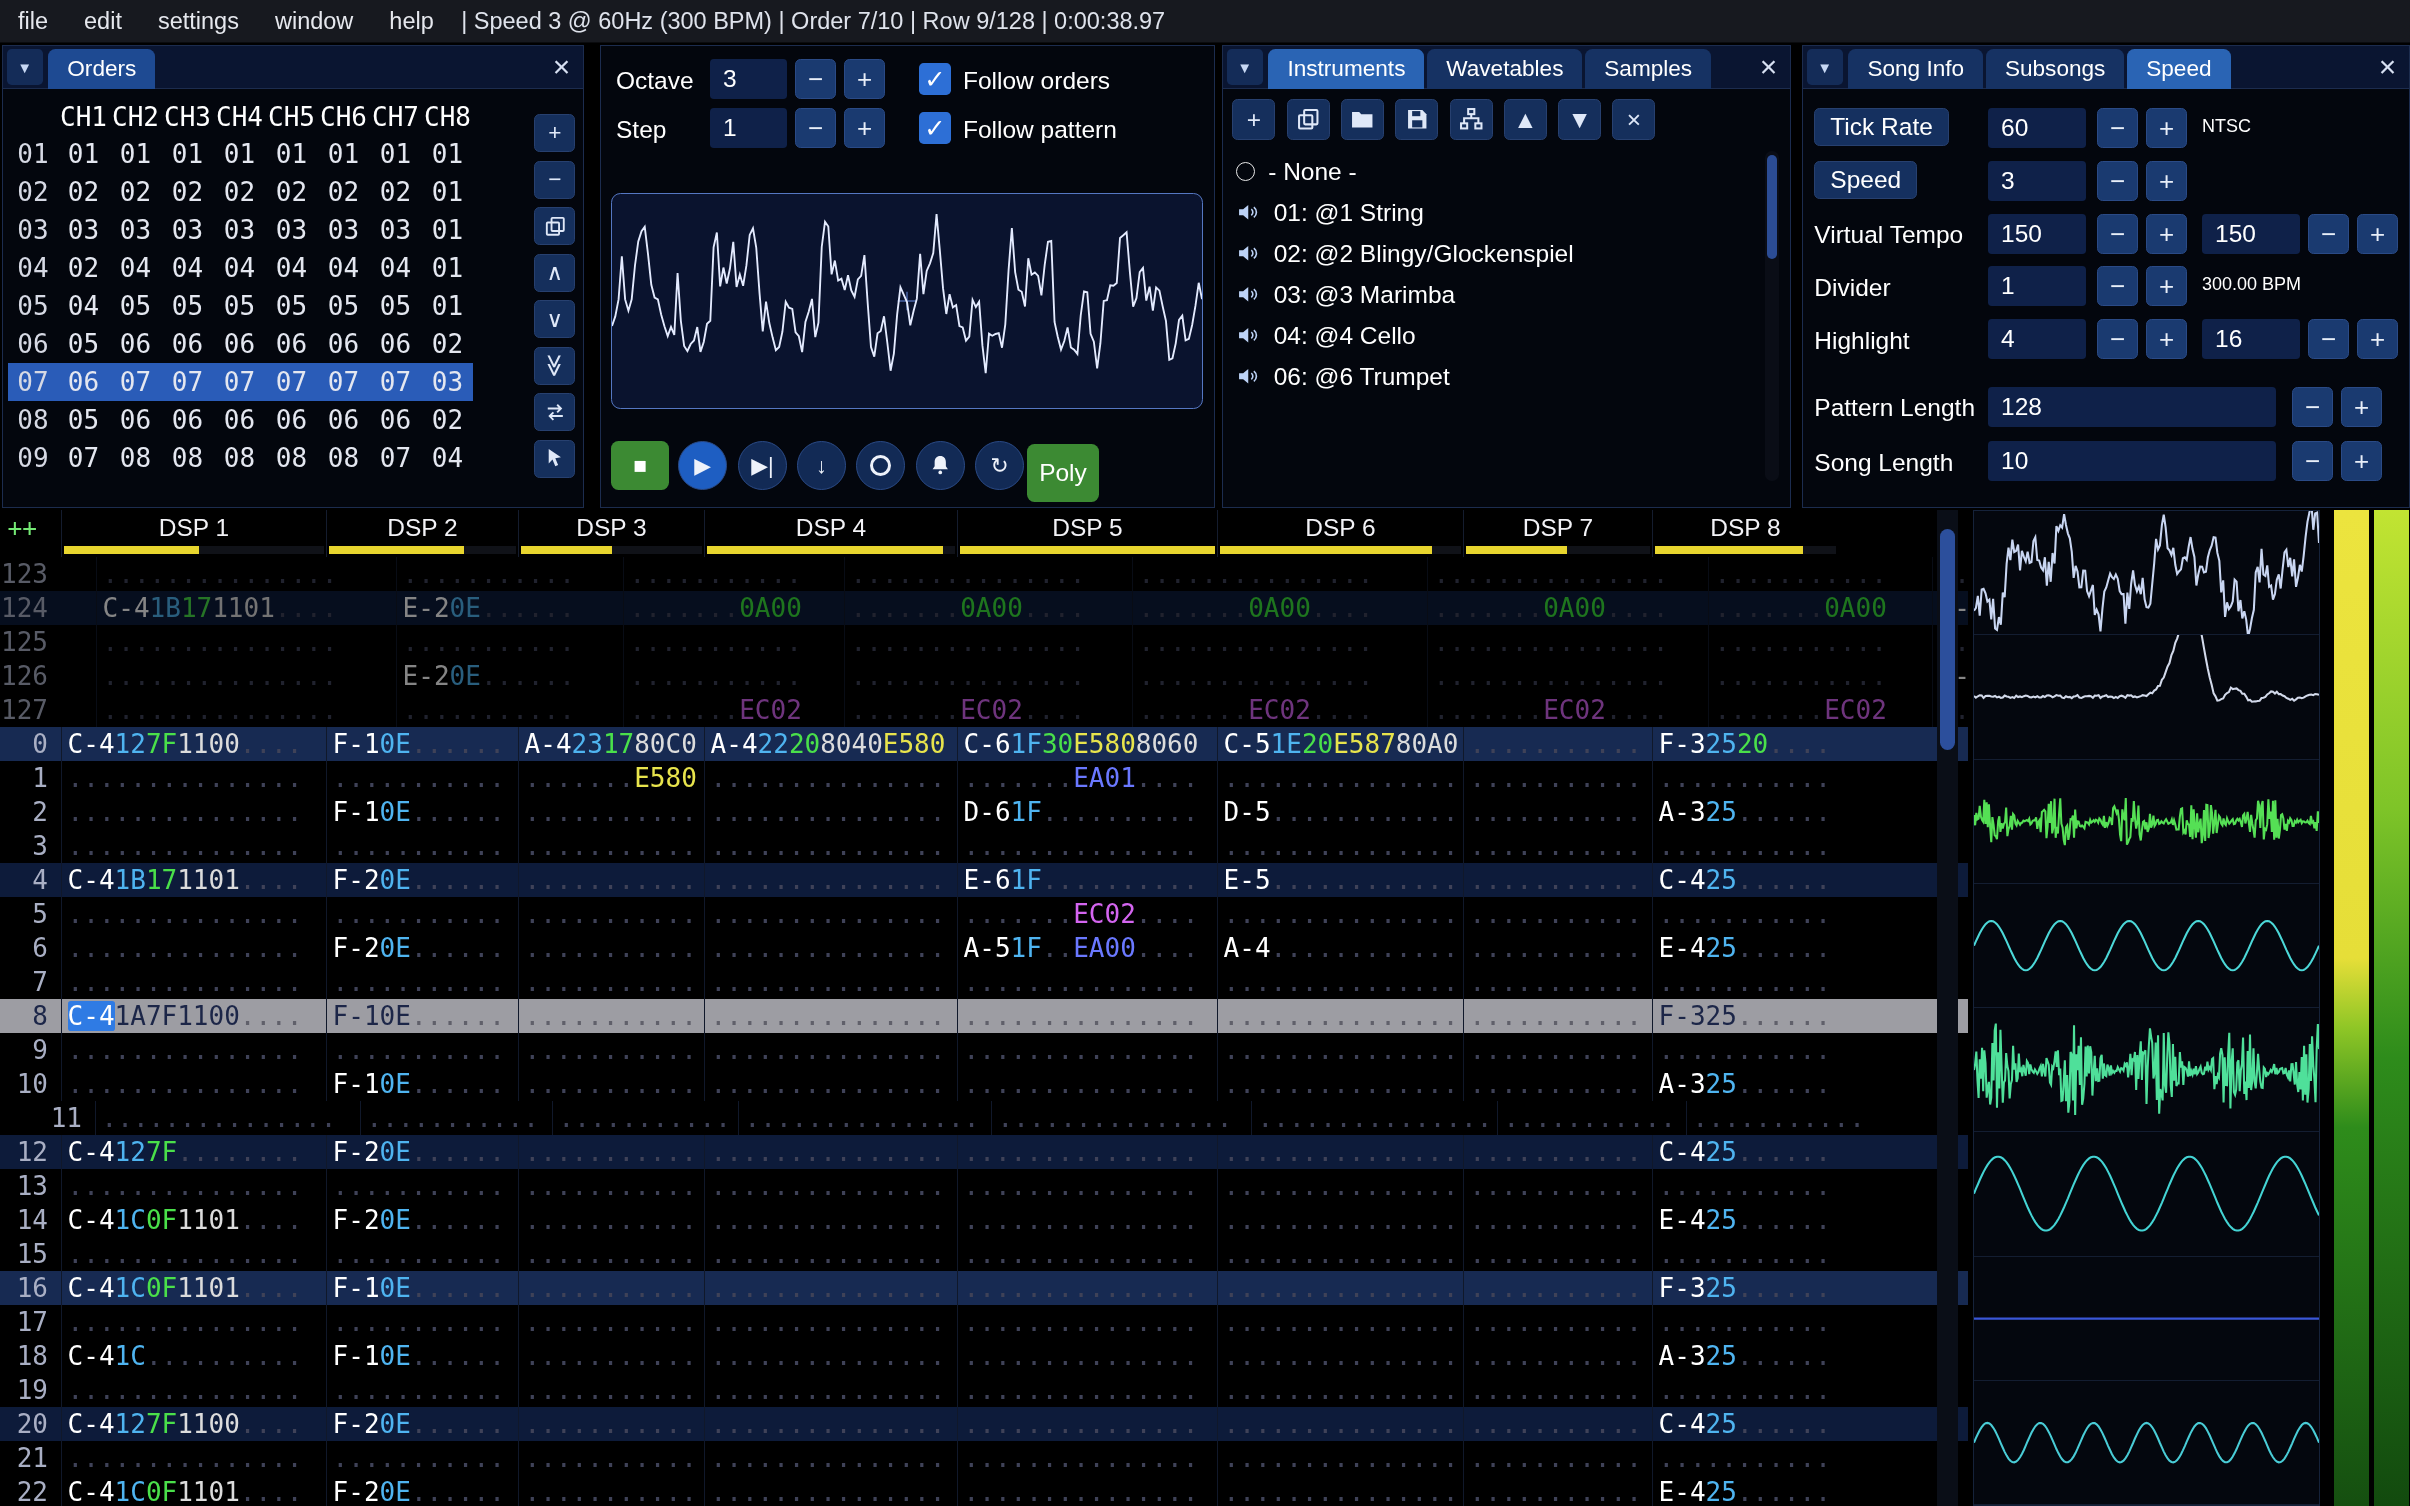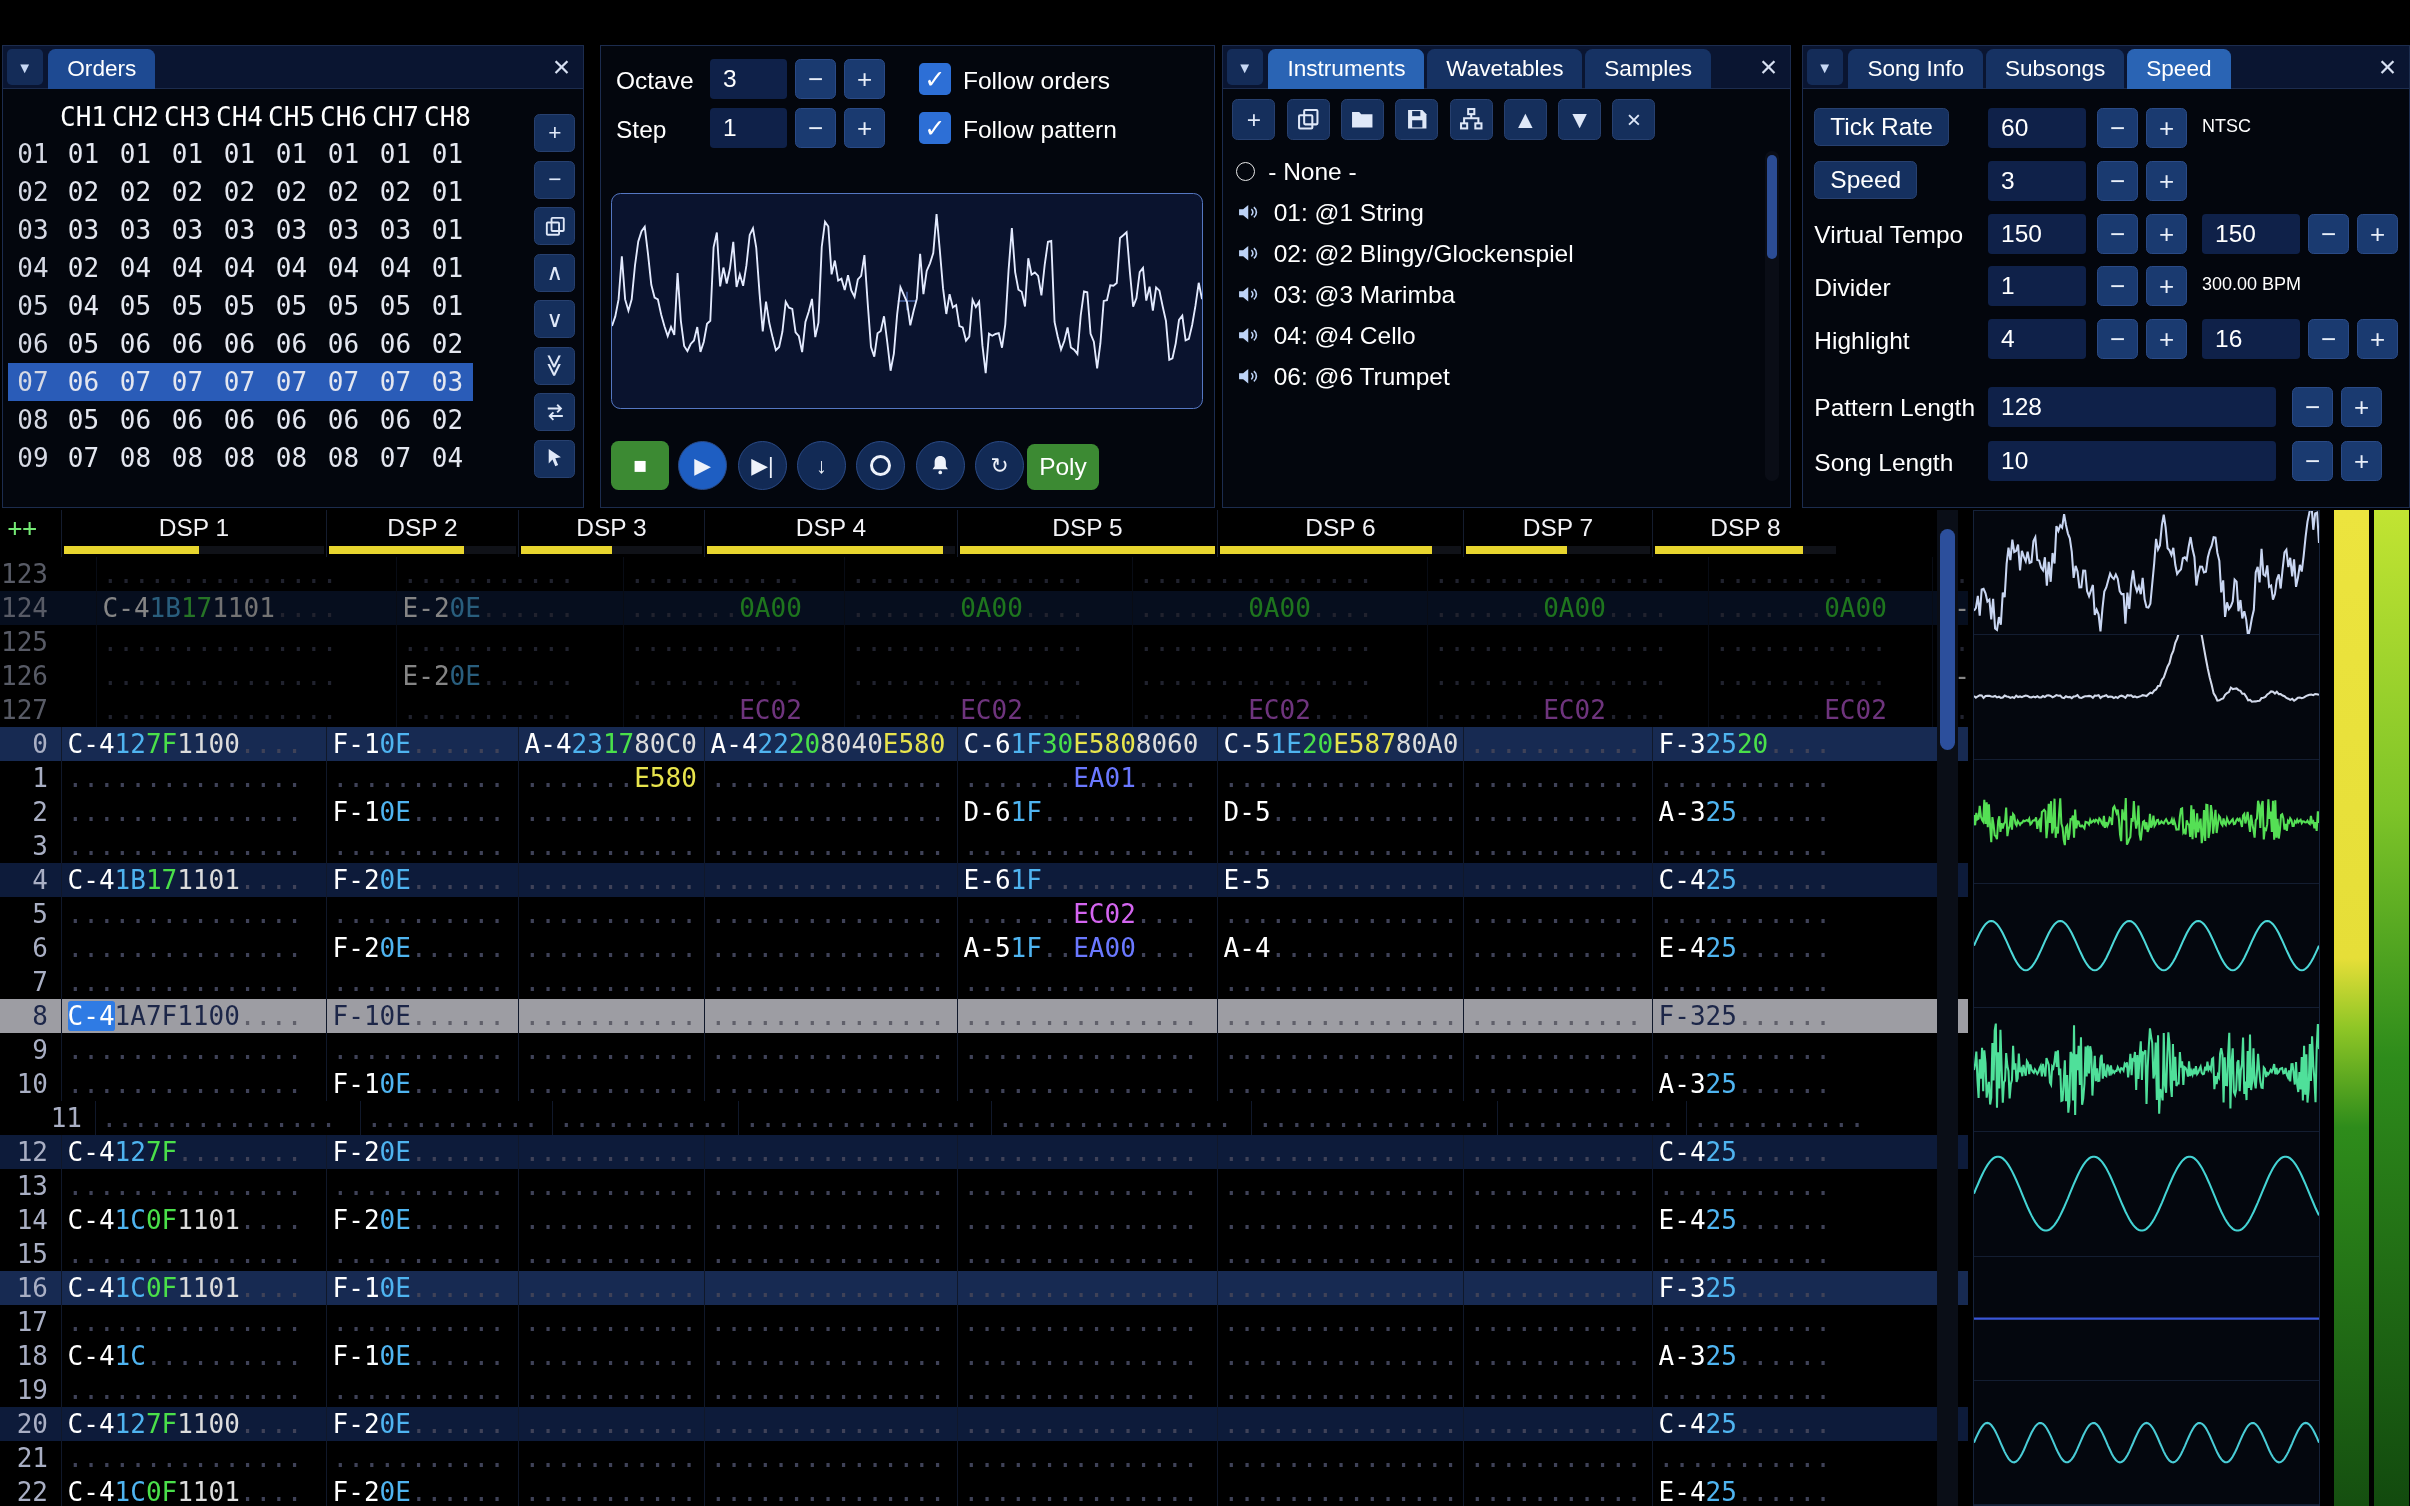--- a/index.html
+++ b/index.html
@@ -50,21 +50,21 @@
   .cb{position:absolute;width:32px;height:32px;background:#2d6fd6;border-radius:4.7px;color:#fff;
     font-size:25.4px;display:flex;align-items:center;justify-content:center;}
   #main-scope-box{position:absolute;left:10.4px;top:147px;width:592px;height:216px;background:#0a132e;
     border:1.9px solid #5577c2;border-radius:9.4px;overflow:hidden;}
   #main-scope-box svg{width:100%;height:100%;display:block;}
   .circ{position:absolute;top:395px;width:49px;height:49px;border-radius:50%;background:#122a55;
     border:0.9px solid #2a4a86;color:#eef2fa;font-size:21.7px;display:flex;align-items:center;justify-content:center;}
   #stop-btn{position:absolute;left:10.4px;top:395px;width:58px;height:49px;background:#3c8a33;
     border-radius:7.5px;color:#fff;font-size:22.6px;display:flex;align-items:center;justify-content:center;}
   .ring{width:21px;height:21px;border:3.8px solid #eef2fa;border-radius:50%;}
-  #poly-btn{position:absolute;left:426px;top:398px;width:72px;height:46px;background:#3c8a33;
+  #poly-btn{position:absolute;left:426px;top:398px;width:72px;height:58px;background:#3c8a33;
     border-radius:7.5px;color:#fff;font-size:24.5px;display:flex;align-items:center;justify-content:center;}
   .bell-svg{width:24.5px;height:24.5px;fill:#eef2fa;}
 
   
   #instruments-panel{left:1222px;top:45px;width:569px;height:463px;}
   #ins-toolbar{position:absolute;left:9.4px;top:53px;display:flex;gap:11.3px;}
   .ibtn{width:43px;height:41px;background:#152f5c;border:0.9px solid #27406f;border-radius:5.6px;
     color:#dfe8f8;font-size:24.5px;display:flex;align-items:center;justify-content:center;}
   .ibtn svg{width:24.5px;height:24.5px;}
   #ins-list{position:absolute;left:3.8px;top:105px;width:533px;}
@@ -115,20 +115,24 @@
   .scope-cell{flex:1;position:relative;border-bottom:0.9px solid #131d31;}
   .scope-cell svg{position:absolute;inset:0;width:100%;height:100%;}
   .meterbar{position:absolute;top:510px;width:35px;height:996px;}
   #meterL{left:2334px;} #meterR{left:2374px;}
 </style>
 </head>
 <body>
 
 <div id="app">
 
+  <div id="menubar">
+    <span id="menu-items"><span class="mitem">file</span><span class="mitem">edit</span><span class="mitem">settings</span><span class="mitem">window</span><span class="mitem">help</span></span>
+    <span id="menu-status">| Speed 3 @ 60Hz (300 BPM) | Order 7/10 | Row 9/128 | 0:00:38.97</span>
+  </div>
 
   <section class="panel" id="orders-panel">
     <div class="titlebar">
       <div class="wmenu">▼</div>
       <div class="ttab single">Orders</div>
       <div class="tclose">×</div>
     </div>
     <div id="orders-grid">
         <div class="orow ohead">
           <span class="onum"></span>

